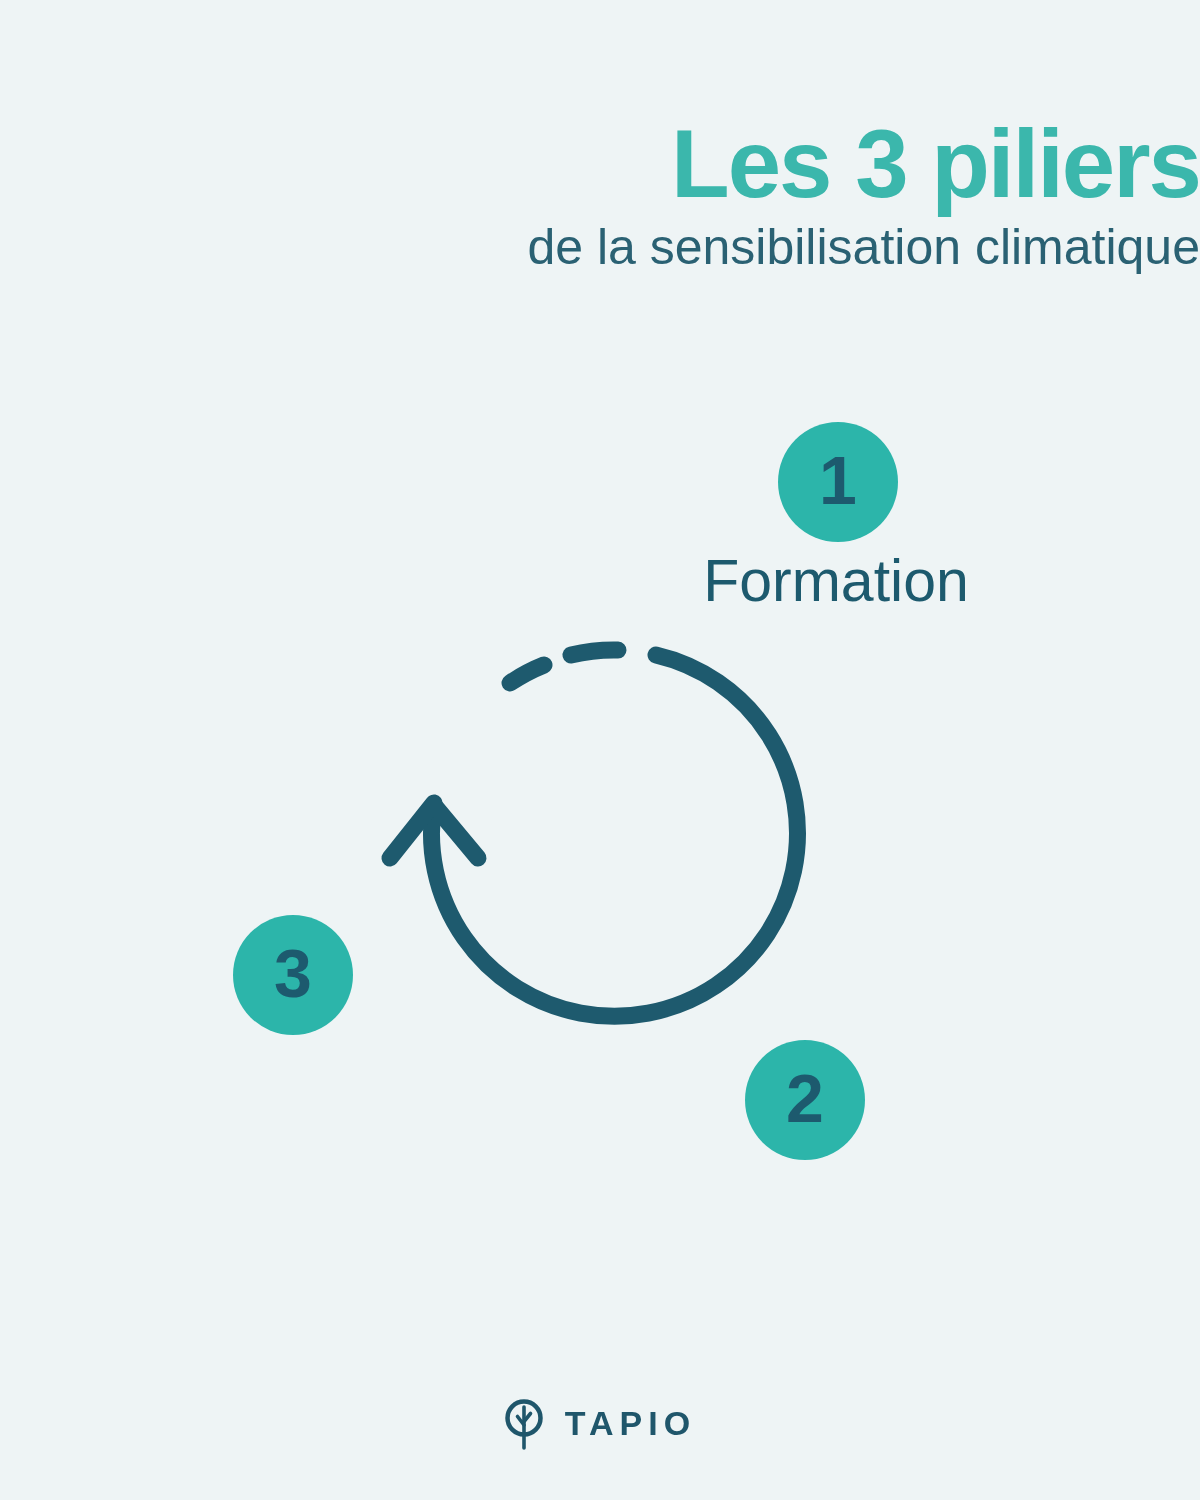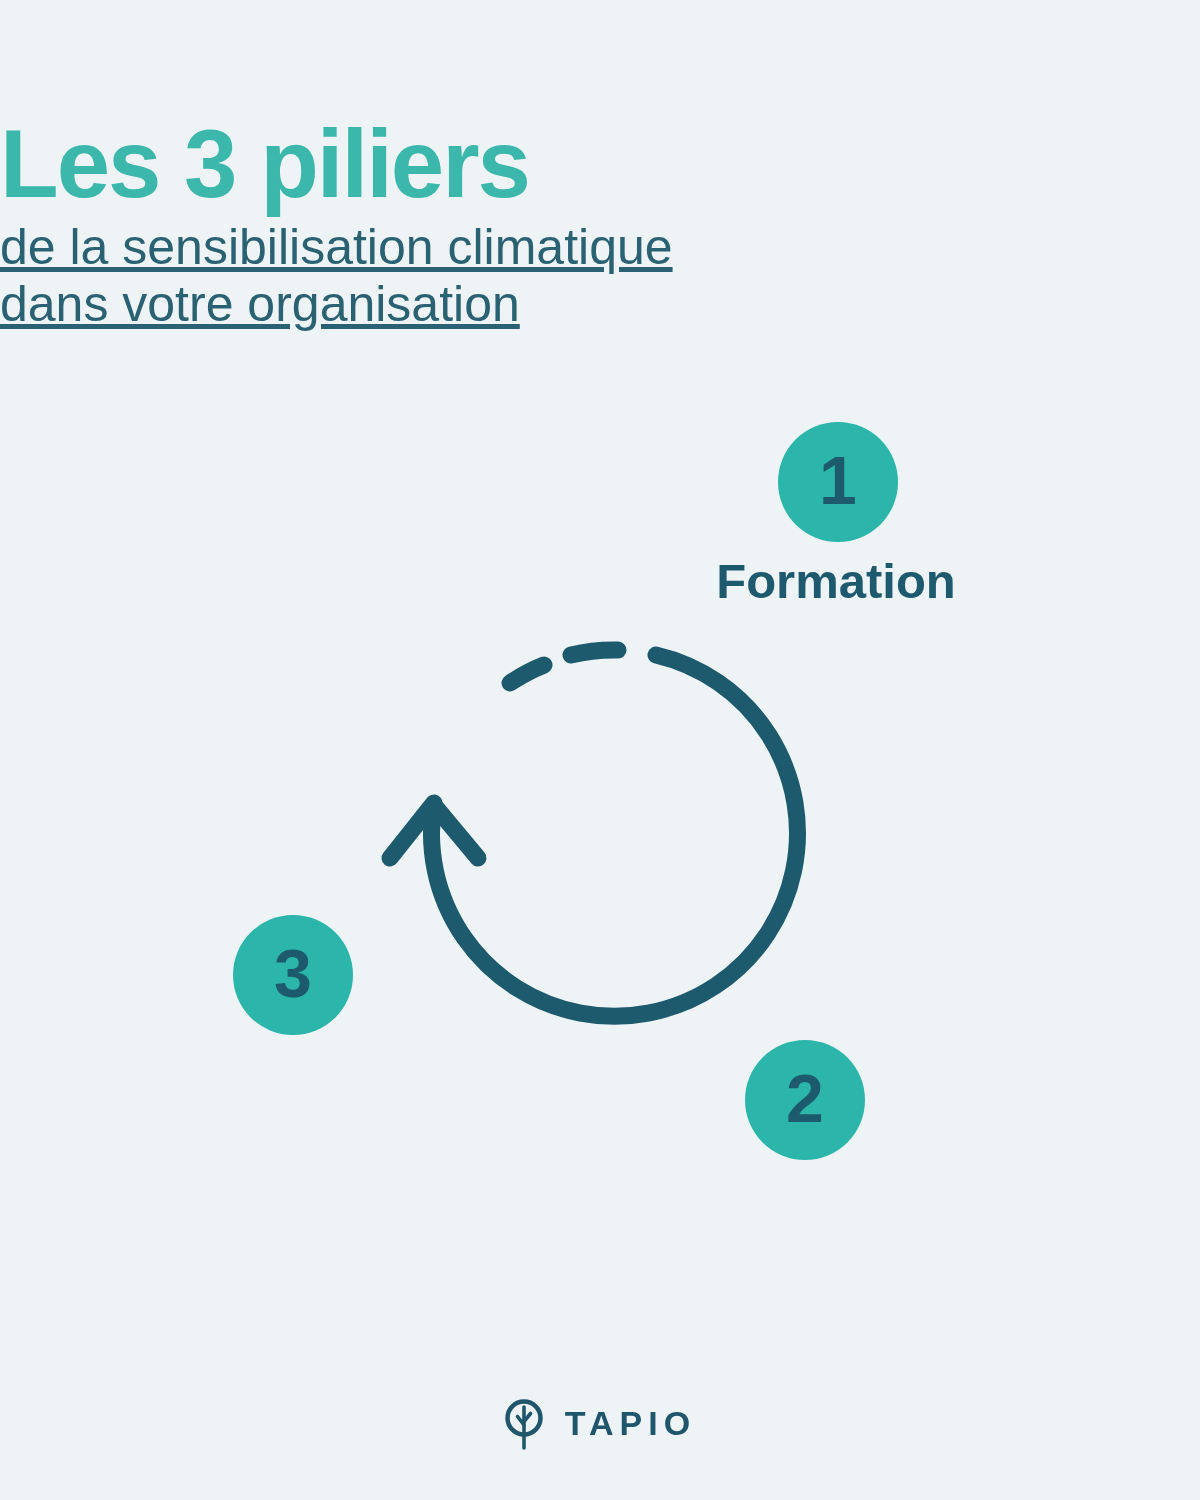--- a/index.html
+++ b/index.html
@@ -16,37 +16,36 @@
     overflow: hidden;
     font-family: "Liberation Sans", "DejaVu Sans", sans-serif;
   }
 
   
   .header {
     position: absolute;
     top: 109px;
     left: 0;
     right: 0;
-    text-align: left;
+    text-align: right;
   }
   .title {
     margin: 0;
     font-size: 96px;
     line-height: 110px;
     font-weight: 800;
     letter-spacing: -2px;
     color: #3bb7ac;
   }
   .subtitle {
     margin: 0;
     font-size: 50px;
     line-height: 57px;
     font-weight: 400;
     color: #2a6173;
-    text-decoration: underline;
   }
 
   
   .cycle-svg {
     position: absolute;
     top: 0;
     left: 0;
     width: 1200px;
     height: 1500px;
     pointer-events: none;
@@ -78,23 +77,23 @@
     transform: translateY(-2px);
   }
   .badge-1 { left: 778px; top: 422px; }
   .badge-2 { left: 745px; top: 1040px; }
   .badge-3 { left: 233px; top: 915px; }
 
   
   .pillar-label {
     position: absolute;
     transform: translateX(-50%);
-    font-size: 49px;
+    font-size: 59px;
     line-height: 72px;
-    font-weight: 700;
+    font-weight: 400;
     color: #1d5a6e;
     white-space: nowrap;
   }
   .label-1 { left: 836px; top: 545px; }
   .label-2 { left: 812px; top: 1167px; }
   .label-3 { left: 292px; top: 1047px; }
 
   
   .logo {
     position: absolute;
@@ -117,21 +116,20 @@
   .tree-svg { display: block; }
 </style>
 </head>
 <body>
 
 <div class="canvas">
 
   <div class="header">
     <h1 class="title">Les 3 piliers</h1>
     <p class="subtitle">de la sensibilisation climatique</p>
-    <p class="subtitle">dans votre organisation</p>
   </div>
 
   <svg class="cycle-svg" viewBox="0 0 1200 1500" xmlns="http://www.w3.org/2000/svg" aria-hidden="true">
 
     <path class="cycle-stroke" d="M 656 655 A 183 183 0 1 1 434 803"></path>
 
     <path class="cycle-stroke" d="M 510 683 A 183 183 0 0 1 544 665"></path>
 
     <path class="cycle-stroke" d="M 571 655 A 183 183 0 0 1 618 650"></path>
 

